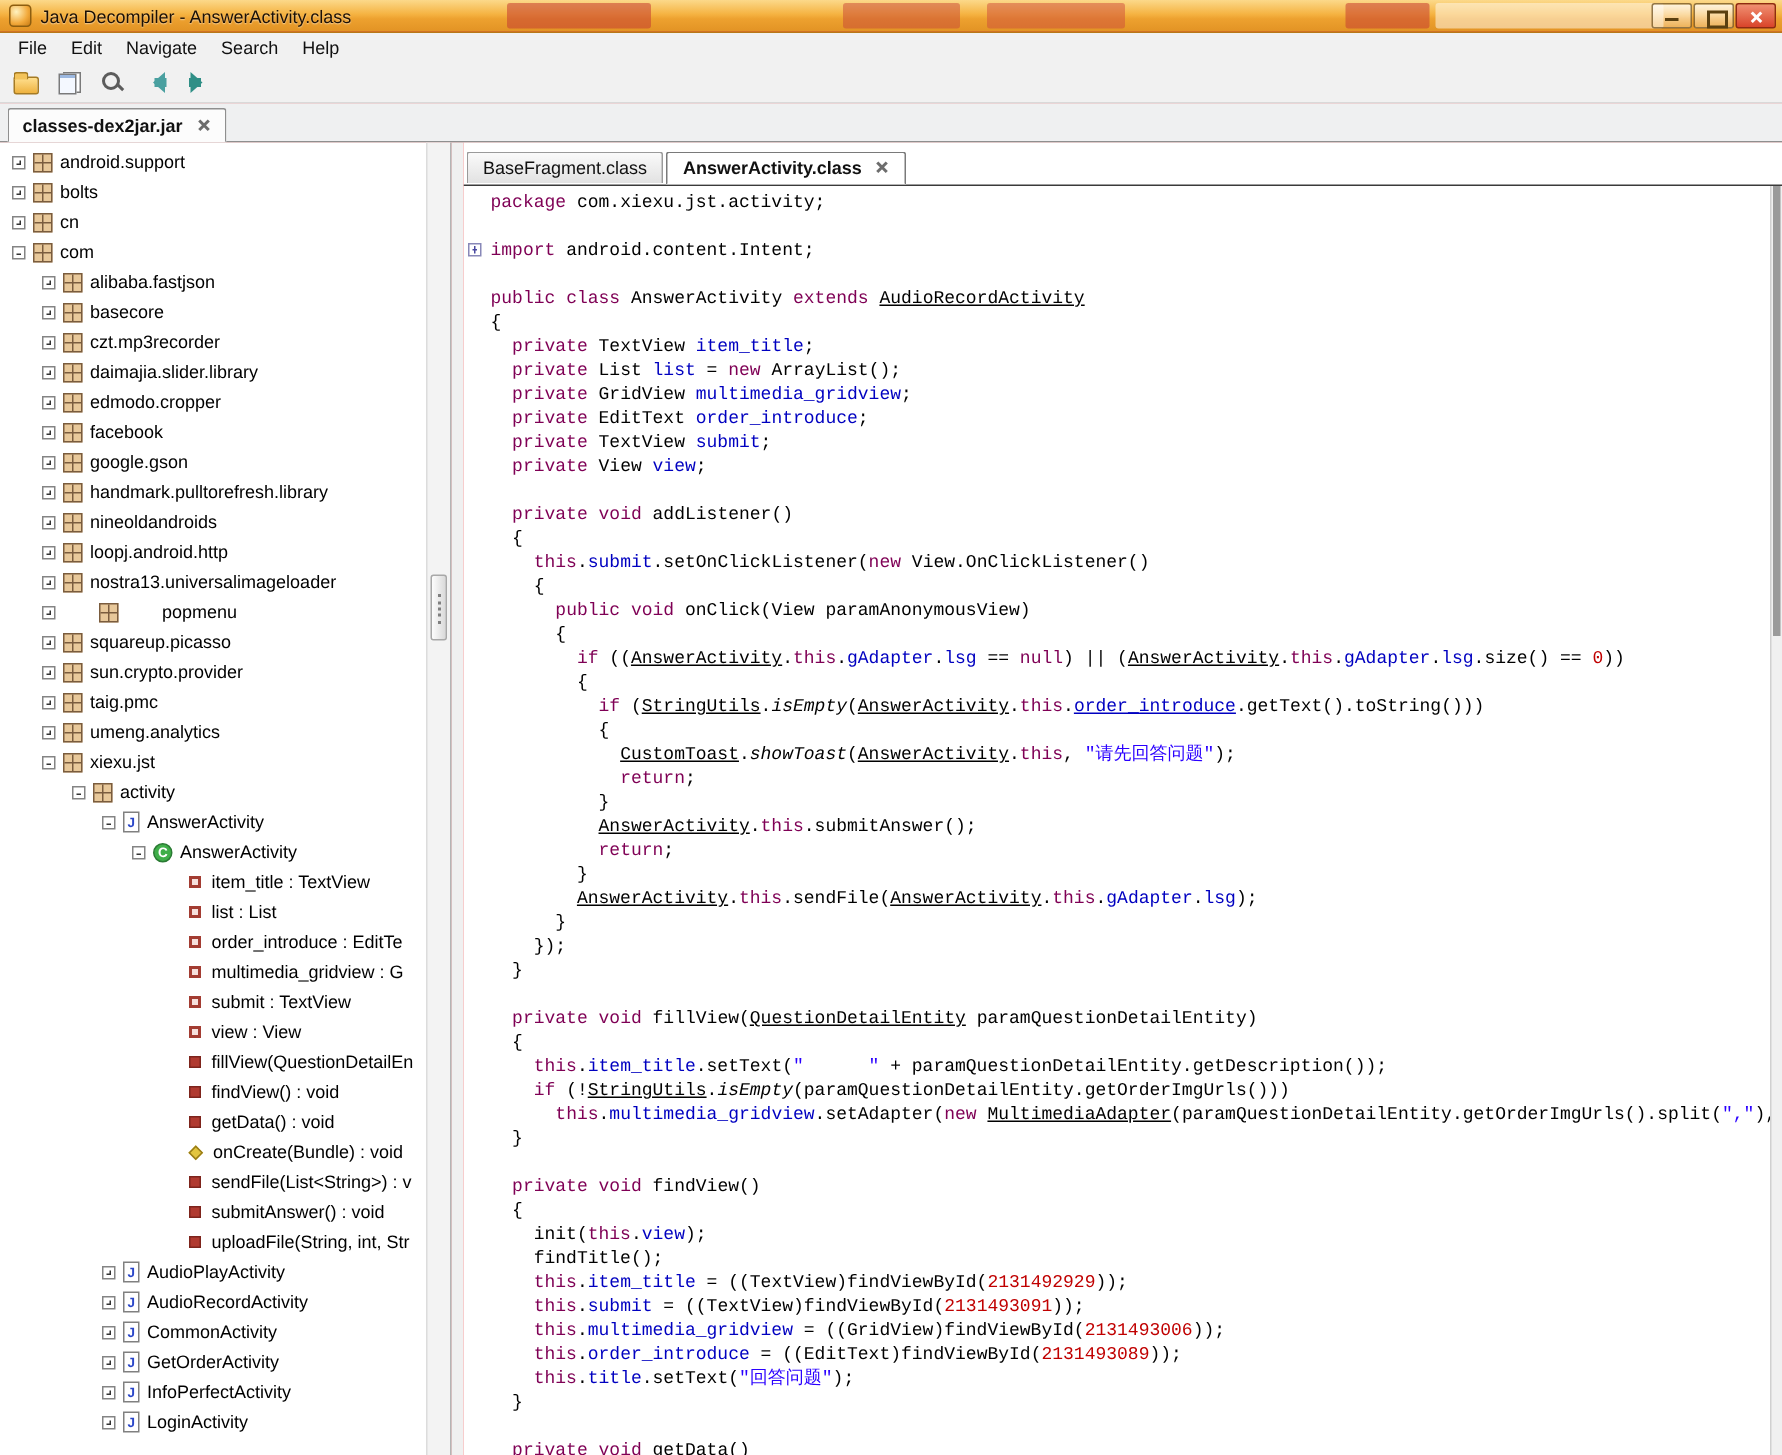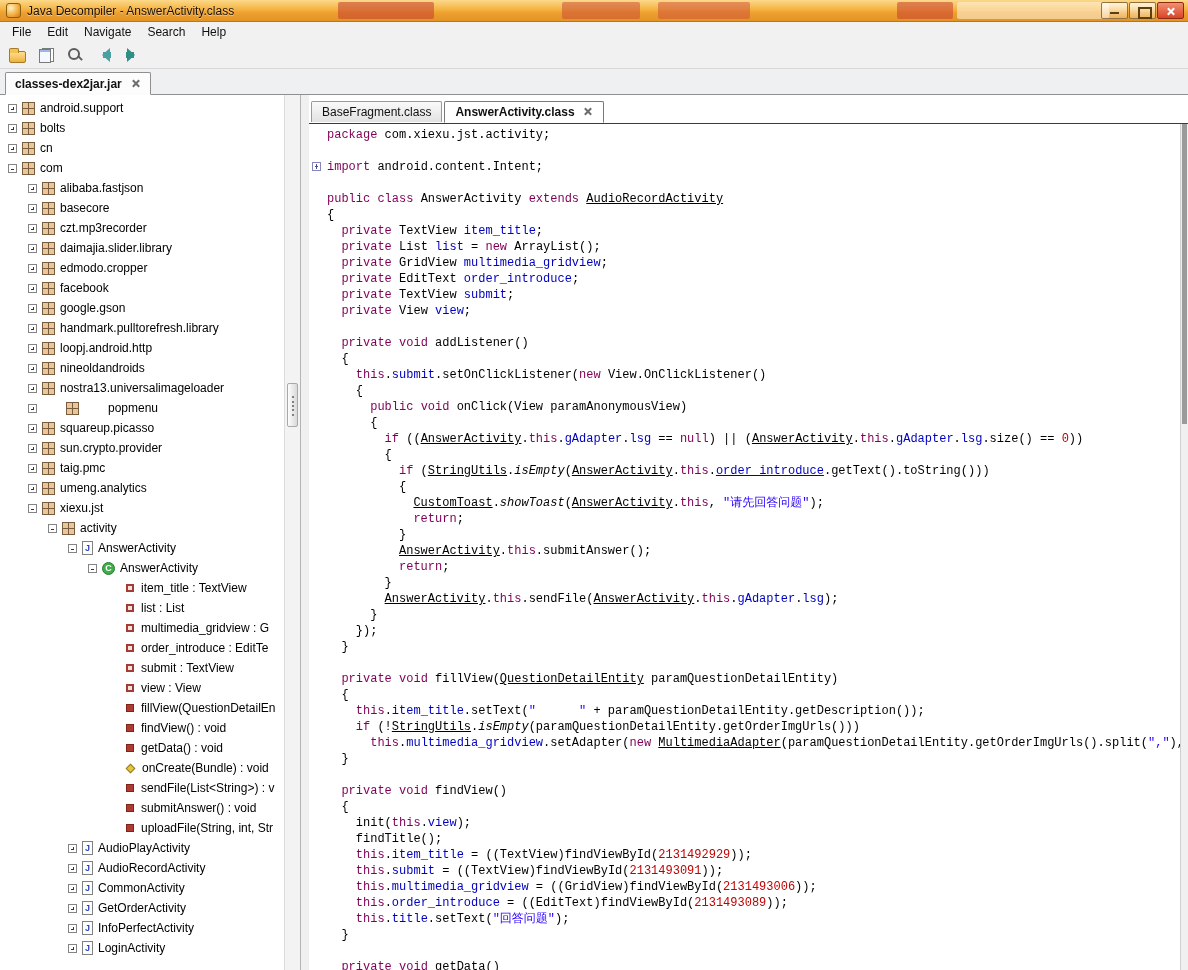--- a/index.html
+++ b/index.html
@@ -248,26 +248,26 @@
             <span class="t-label">google.gson</span>
           </div>
           <div class="tree-row" style="padding-left: 28px;">
             <span class="expander exp-plus"></span>
             <span class="t-ic ic-pkg"></span>
             <span class="t-label">handmark.pulltorefresh.library</span>
           </div>
           <div class="tree-row" style="padding-left: 28px;">
             <span class="expander exp-plus"></span>
             <span class="t-ic ic-pkg"></span>
+            <span class="t-label">nineoldandroids</span>
+          </div>
+          <div class="tree-row" style="padding-left: 28px;">
+            <span class="expander exp-plus"></span>
+            <span class="t-ic ic-pkg"></span>
             <span class="t-label">loopj.android.http</span>
-          </div>
-          <div class="tree-row" style="padding-left: 28px;">
-            <span class="expander exp-plus"></span>
-            <span class="t-ic ic-pkg"></span>
-            <span class="t-label">nineoldandroids</span>
           </div>
           <div class="tree-row" style="padding-left: 28px;">
             <span class="expander exp-plus"></span>
             <span class="t-ic ic-pkg"></span>
             <span class="t-label">nostra13.universalimageloader</span>
           </div>
           <div class="tree-row" style="padding-left: 28px; gap: 24px;">
             <span class="expander exp-plus"></span>
             <span class="t-ic ic-pkg"></span>
             <span class="t-label">popmenu</span>
@@ -318,26 +318,26 @@
             <span class="t-label">item_title : TextView</span>
           </div>
           <div class="tree-row" style="padding-left: 108px;">
             <span class="exp-spacer"></span>
             <span class="t-ic ic-field"></span>
             <span class="t-label">list : List</span>
           </div>
           <div class="tree-row" style="padding-left: 108px;">
             <span class="exp-spacer"></span>
             <span class="t-ic ic-field"></span>
+            <span class="t-label">order_introduce : EditTe</span>
+          </div>
+          <div class="tree-row" style="padding-left: 108px;">
+            <span class="exp-spacer"></span>
+            <span class="t-ic ic-field"></span>
             <span class="t-label">multimedia_gridview : G</span>
-          </div>
-          <div class="tree-row" style="padding-left: 108px;">
-            <span class="exp-spacer"></span>
-            <span class="t-ic ic-field"></span>
-            <span class="t-label">order_introduce : EditTe</span>
           </div>
           <div class="tree-row" style="padding-left: 108px;">
             <span class="exp-spacer"></span>
             <span class="t-ic ic-field"></span>
             <span class="t-label">submit : TextView</span>
           </div>
           <div class="tree-row" style="padding-left: 108px;">
             <span class="exp-spacer"></span>
             <span class="t-ic ic-field"></span>
             <span class="t-label">view : View</span>

